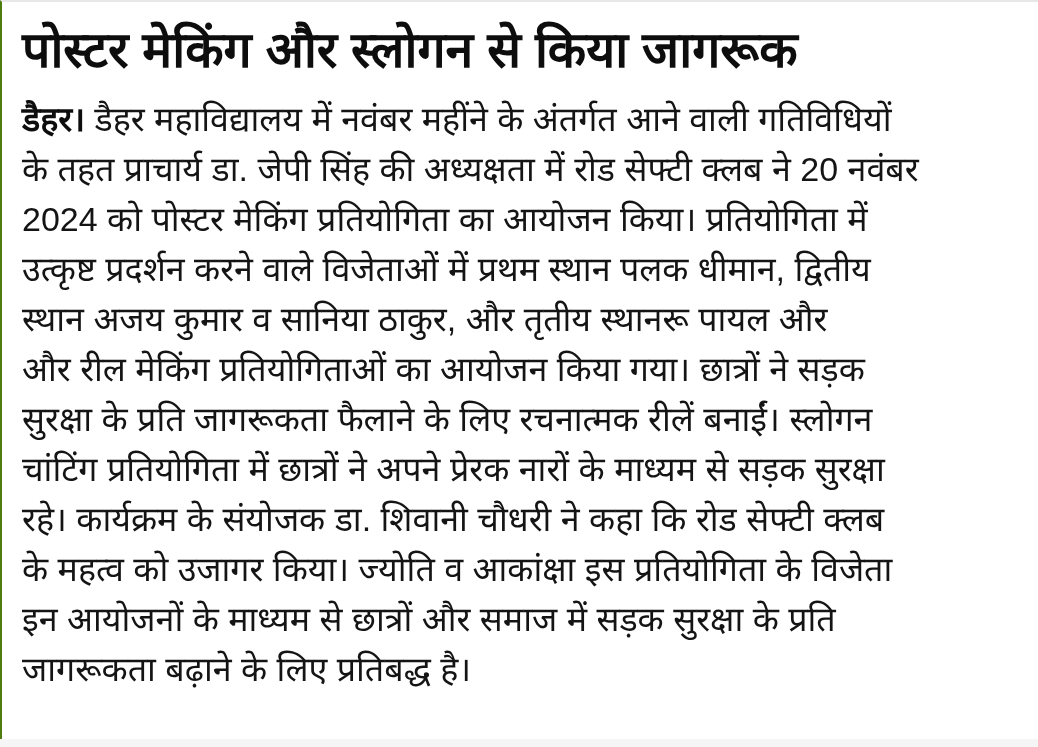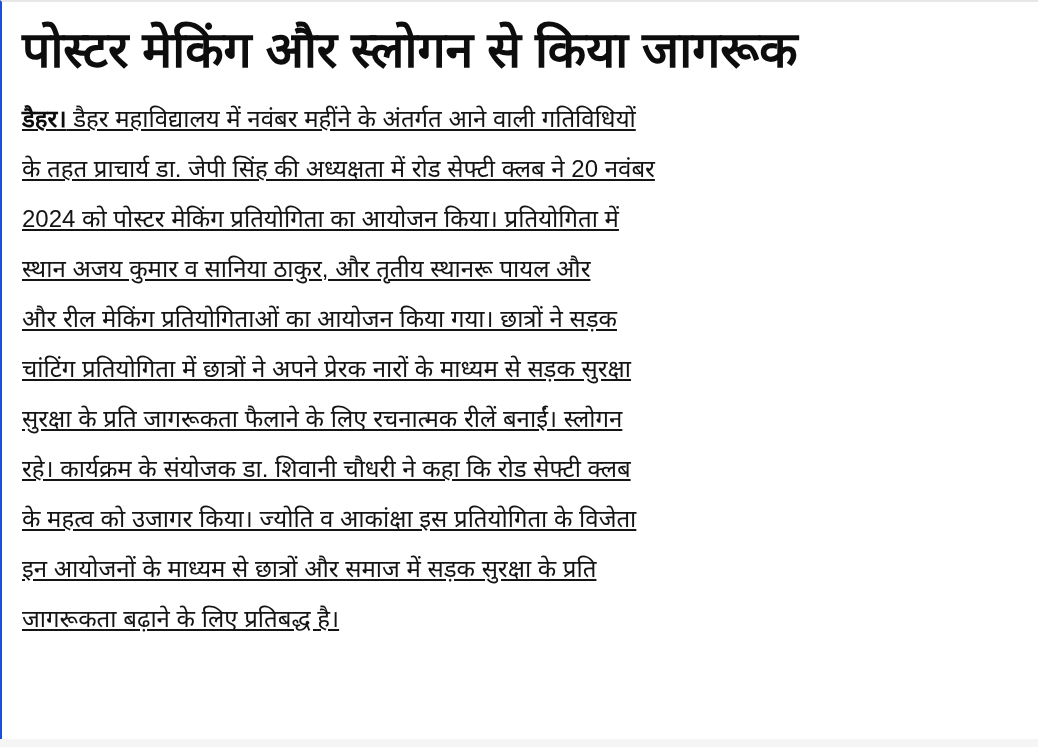--- a/index.html
+++ b/index.html
@@ -6,68 +6,68 @@
     margin: 0;
     padding: 0;
     background: #f5f5f5;
   }
   .clipping {
     position: relative;
     width: 1038px;
     height: 739px;
     background: #ffffff;
     border-top: 2px solid #e7e7e7;
-    border-left: 2px solid #1d4ed8;
+    border-left: 2px solid #4d7c0f;
     box-sizing: border-box;
     overflow: hidden;
     font-family: "Liberation Sans", sans-serif;
     color: #111111;
   }
   .headline {
     margin: 0;
     padding: 12px 14px 0 20px;
     font-size: 50px;
     line-height: 72px;
     font-weight: 700;
     color: #0d0d0d;
     white-space: nowrap;
     letter-spacing: 0px;
   }
   .body-text {
     padding: 8px 14px 0 20px;
   }
   .body-line {
-    font-size: 24px;
+    font-size: 34px;
     line-height: 50px;
     font-weight: 400;
     color: #141414;
     white-space: nowrap;
-    text-decoration: underline;
   }
   .dateline {
     font-weight: 700;
     color: #0d0d0d;
   }
 </style>
 </head>
 <body>
 
 <div class="clipping">
 
   <h1 class="headline">पोस्टर मेकिंग और स्लोगन से किया जागरूक</h1>
 
   <div class="body-text">
 
     <div class="body-line"><span class="dateline">डैहर।</span><span> डैहर महाविद्यालय में नवंबर महींने के अंतर्गत आने वाली गतिविधियों</span></div>
 
     <div class="body-line">के तहत प्राचार्य डा. जेपी सिंह की अध्यक्षता में रोड सेफ्टी क्लब ने 20 नवंबर</div>
     <div class="body-line">2024 को पोस्टर मेकिंग प्रतियोगिता का आयोजन किया। प्रतियोगिता में</div>
+    <div class="body-line">उत्कृष्ट प्रदर्शन करने वाले विजेताओं में  प्रथम स्थान पलक धीमान, द्वितीय</div>
     <div class="body-line">स्थान अजय कुमार व सानिया ठाकुर, और तृतीय स्थानरू पायल और</div>
     <div class="body-line">और रील मेकिंग प्रतियोगिताओं का आयोजन किया गया।  छात्रों ने सड़क</div>
+    <div class="body-line">सुरक्षा के प्रति जागरूकता फैलाने के लिए रचनात्मक रीलें बनाईं। स्लोगन</div>
     <div class="body-line">चांटिंग प्रतियोगिता में छात्रों ने अपने प्रेरक नारों के माध्यम से सड़क सुरक्षा</div>
-    <div class="body-line">सुरक्षा के प्रति जागरूकता फैलाने के लिए रचनात्मक रीलें बनाईं। स्लोगन</div>
     <div class="body-line">रहे। कार्यक्रम के संयोजक डा. शिवानी चौधरी ने कहा कि रोड सेफ्टी क्लब</div>
     <div class="body-line">के महत्व को उजागर किया। ज्योति व आकांक्षा इस प्रतियोगिता के विजेता</div>
     <div class="body-line">इन आयोजनों के माध्यम से छात्रों और समाज में सड़क सुरक्षा के प्रति</div>
     <div class="body-line">जागरूकता बढ़ाने के लिए प्रतिबद्ध है।</div>
 
   </div>
 </div>
 
 </body></html>

